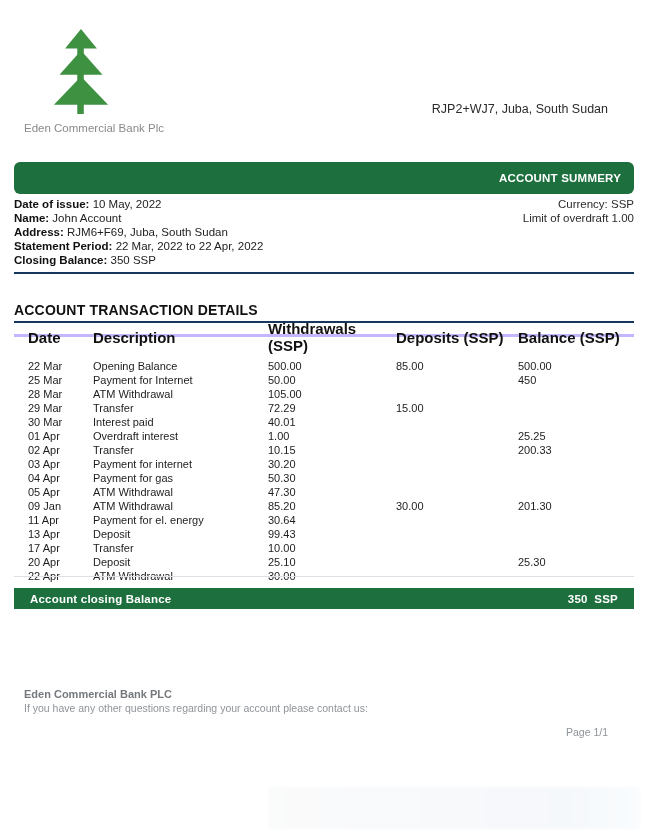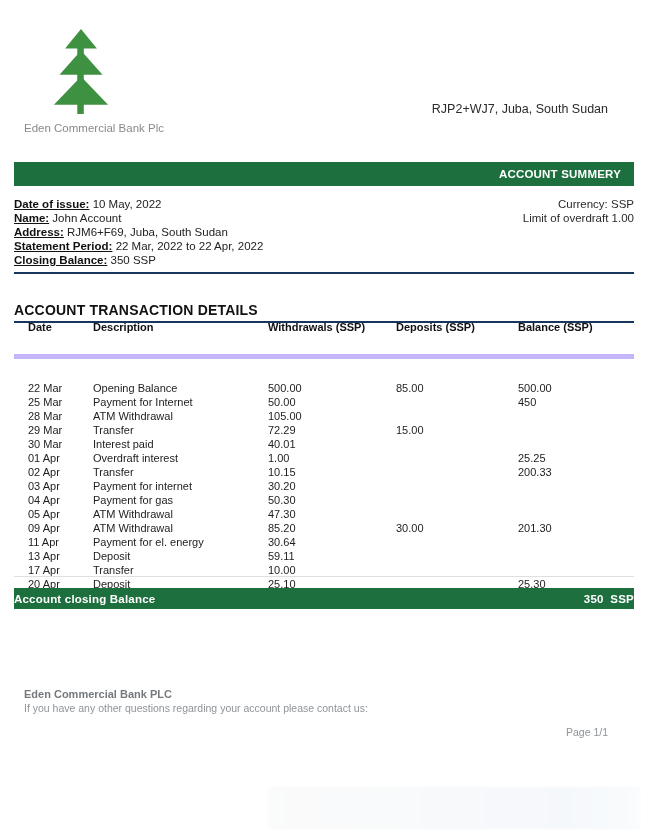--- a/index.html
+++ b/index.html
@@ -7,55 +7,55 @@
     position:relative; width:648px; height:840px; background:#ffffff;
     font-family:"Liberation Sans", sans-serif; color:#222; overflow:hidden;
   }
   
   .logo-wrap { position:absolute; top:28px; left:50px; width:62px; height:86px; }
   .bank-name { position:absolute; top:122px; left:24px; font-size:11.5px; color:#8a8a8a; }
   .bank-address { position:absolute; top:102px; right:40px; font-size:12.5px; color:#2b2b2b; }
 
   
   .summary-bar {
-    position:absolute; top:162px; left:14px; width:620px; height:24px;
+    position:absolute; top:162px; left:14px; width:620px; height:32px;
     background:#1e6f3e; color:#ffffff; font-weight:bold; font-size:11.5px;
     display:flex; align-items:center; justify-content:flex-end;
-    padding-right:13px; box-sizing:border-box; letter-spacing:.2px;
+    padding-right:13px; box-sizing:border-box; letter-spacing:.2px;border-radius:6px;
   }
   .closing-bar {
     position:absolute; top:588px; left:14px; width:620px; height:21px;
     background:#1e6f3e; color:#ffffff; font-weight:bold; font-size:11.5px;
     display:flex; align-items:center; justify-content:space-between;
-    padding:0 0; box-sizing:border-box; letter-spacing:.2px;
+    padding:0 16px; box-sizing:border-box; letter-spacing:.2px;
   }
   .closing-amount { white-space:pre; }
   .pre-closing-line { position:absolute; top:576px; left:14px; width:620px; height:1px; background:#dcdfe3; }
 
   
   .summary-section {
     position:absolute; top:197px; left:14px; width:620px;
     display:flex; justify-content:space-between;
     border-bottom:2.5px solid #17365d; padding-bottom:5px; box-sizing:border-box;
   }
   .summary-fields { font-size:11.5px; line-height:14px; }
-  .summary-fields .lbl { font-weight:bold; color:#111;text-decoration:underline; }
+  .summary-fields .lbl { font-weight:bold; color:#111; }
   .summary-right { font-size:11.5px; line-height:14px; text-align:right; color:#2b2b2b; }
 
   
   .tx-title {
     position:absolute; top:302px; left:14px; width:620px;
     font-weight:bold; font-size:14px; color:#111; letter-spacing:.2px;
     padding-bottom:3px; border-bottom:2.5px solid #17365d; box-sizing:border-box;
   }
   .tx-table { position:absolute; top:320px; left:14px; width:620px; }
   .t-header {
     display:grid; grid-template-columns:65px 189px 128px 122px 116px;
-    font-weight:bold; font-size:11px; color:#111; height:14px; align-items:center;
-    padding-bottom:20px; border-bottom:5px solid #c4b5fd;
+    font-weight:bold; font-size:15px; color:#111; height:14px; align-items:center;
+    padding-bottom:0; border-bottom:3px solid #c4b5fd;
   }
   .t-rows { margin-top:22px; }
   .trow {
     display:grid; grid-template-columns:65px 189px 128px 122px 116px;
     font-size:11px; height:14px; align-items:center; color:#1d1d1d;
   }
   .t-header > :nth-child(-n+2), .trow > :nth-child(-n+2) { padding-left:14px; }
 
   
   .footer { position:absolute; top:687px; left:24px; font-size:10.5px; color:#8f9499; line-height:14px; }
@@ -194,37 +194,37 @@
           <span></span>
         </div>
         <div class="trow">
           <span>05 Apr</span>
           <span>ATM Withdrawal</span>
           <span>47.30</span>
           <span></span>
           <span></span>
         </div>
         <div class="trow">
-          <span>09 Apr</span>
+          <span>09 Jan</span>
           <span>ATM Withdrawal</span>
           <span>85.20</span>
           <span>30.00</span>
           <span>201.30</span>
         </div>
         <div class="trow">
           <span>11 Apr</span>
           <span>Payment for el. energy</span>
           <span>30.64</span>
           <span></span>
           <span></span>
         </div>
         <div class="trow">
           <span>13 Apr</span>
           <span>Deposit</span>
-          <span>59.11</span>
+          <span>99.43</span>
           <span></span>
           <span></span>
         </div>
         <div class="trow">
           <span>17 Apr</span>
           <span>Transfer</span>
           <span>10.00</span>
           <span></span>
           <span></span>
         </div>

